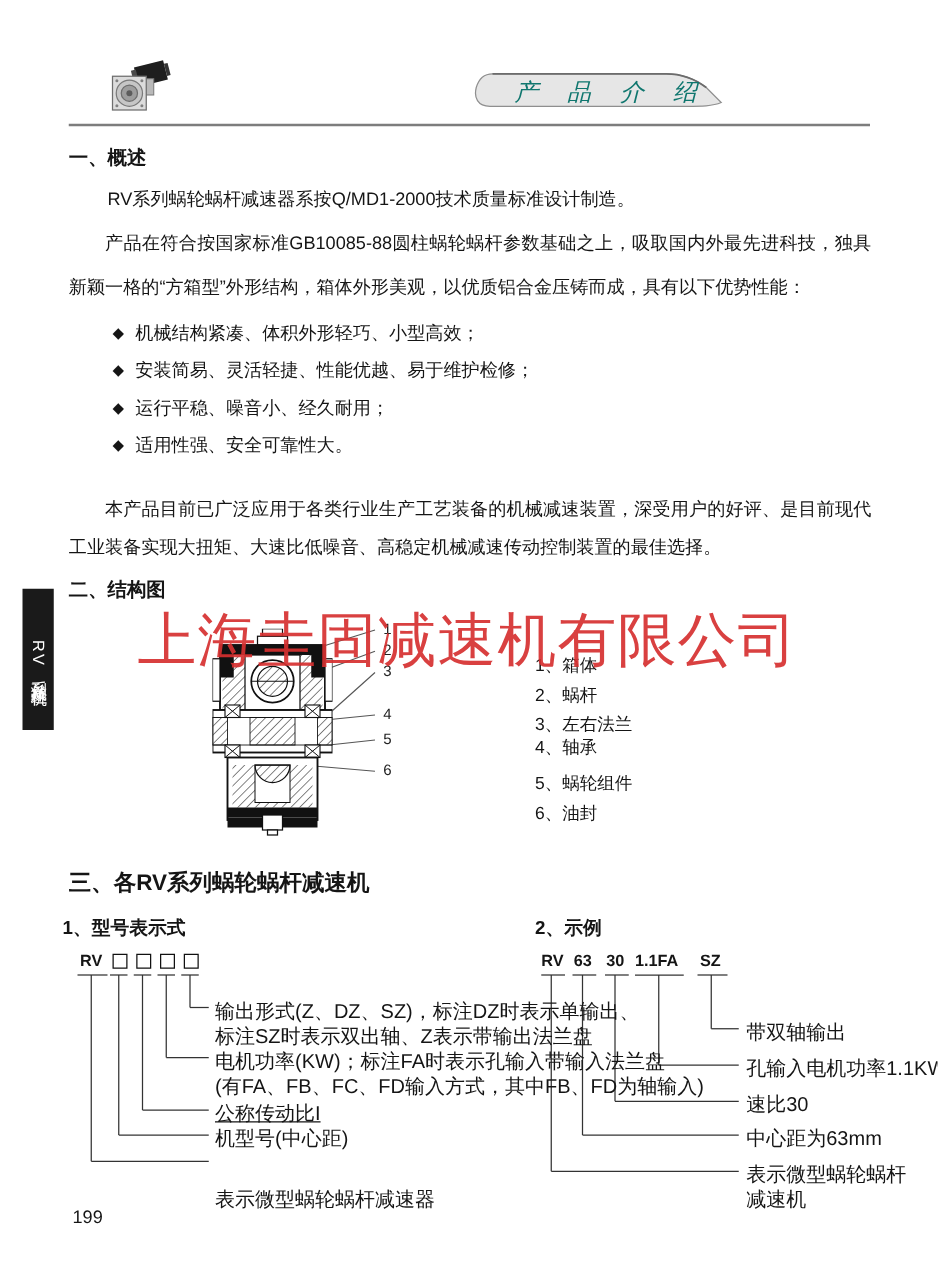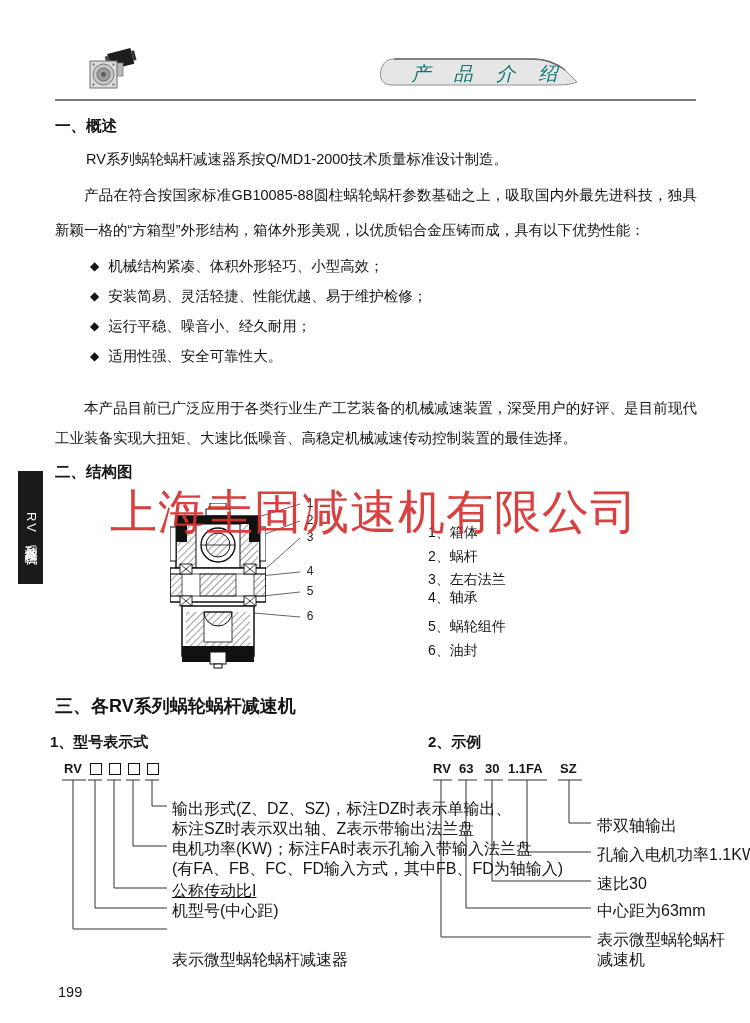--- a/index.html
+++ b/index.html
@@ -43,21 +43,21 @@
   .sq{width:10px;height:10px;border:1.5px solid #111;z-index:2;}
   .q1{left:90px;top:763px;} .q2{left:109px;top:763px;} .q3{left:128px;top:763px;} .q4{left:147px;top:763px;}
   .te-rv{left:433px;top:761px;} .te-63{left:459px;top:761px;} .te-30{left:485px;top:761px;}
   .te-fa{left:508px;top:761px;} .te-sz{left:560px;top:761px;}
   .nlab{font-size:16px;white-space:nowrap;z-index:2;}
   .nl1a{left:172px;top:799px;} .nl1b{left:172px;top:819px;}
   .nl2a{left:172px;top:839px;} .nl2b{left:172px;top:859px;}
   .nl3{left:172px;top:881px;text-decoration:underline;} .nl4{left:172px;top:901px;} .nl5{left:172px;top:922px;margin-top:28px;}
   .el1{left:597px;top:816px;} .el2{left:597px;top:845px;} .el3{left:597px;top:874px;}
   .el4{left:597px;top:901px;} .el5a{left:597px;top:930px;} .el5b{left:597px;top:950px;}
-  .pagenum{left:58px;top:966px;font-size:14.5px;margin-top:18px;}
+  .pagenum{left:58px;top:966px;font-size:14.5px;}
   .lines-overlay{left:0;top:0;z-index:1;pointer-events:none;}
 </style>
 </head>
 <body>
 
 <svg class="abs lines-overlay" width="750" height="1023" viewBox="0 0 750 1023">
   <g stroke="#555" stroke-width="0.9">
     <line x1="300" y1="504" x2="226" y2="527"></line>
     <line x1="300" y1="521" x2="230" y2="547"></line>
     <line x1="300" y1="538" x2="252" y2="581"></line>

